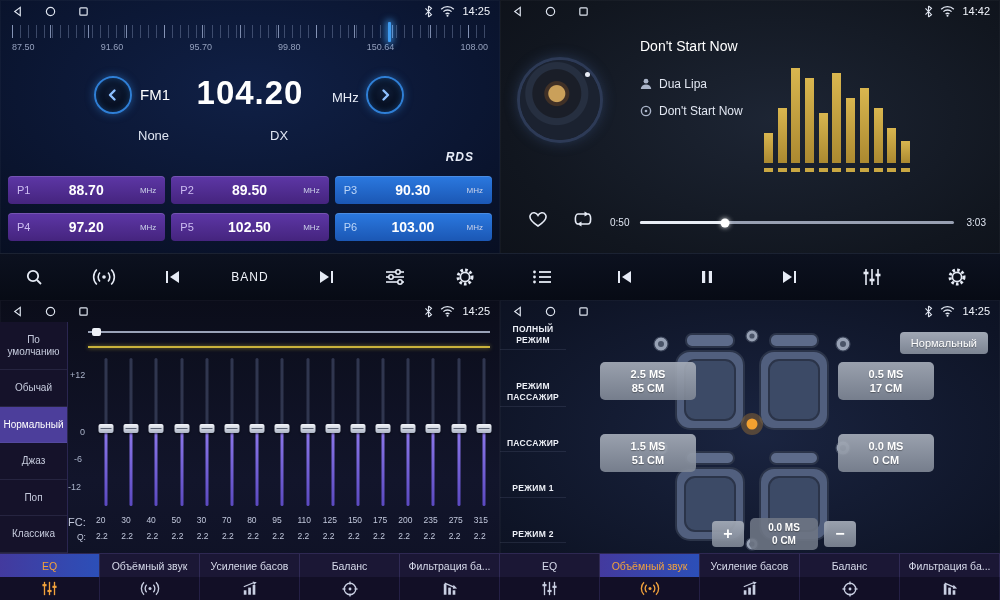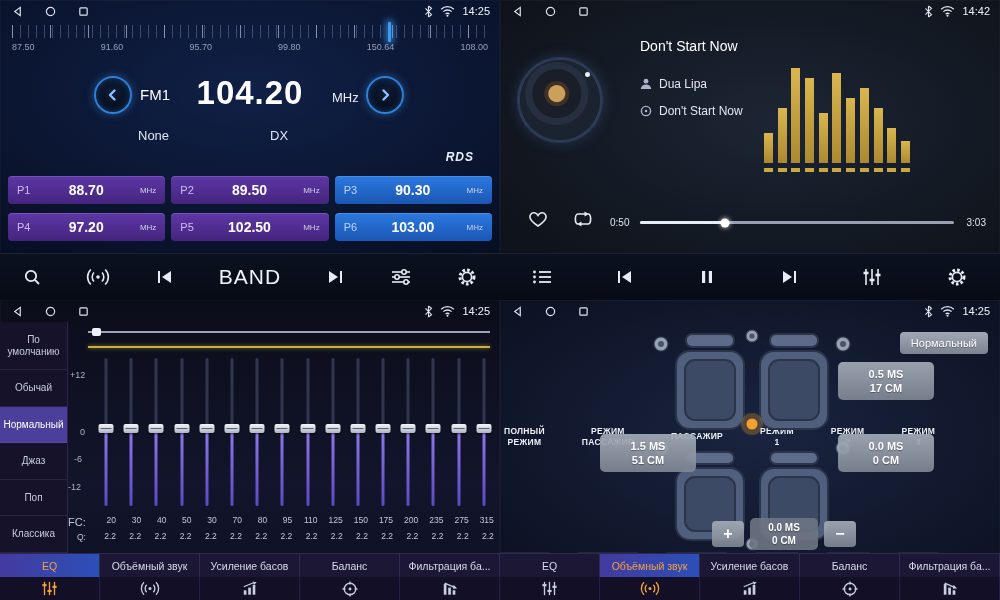--- a/index.html
+++ b/index.html
@@ -12,21 +12,21 @@
   
   .statusbar{position:absolute;top:0;left:0;right:0;height:22px;display:flex;align-items:center;padding:0 10px;color:#e7ecf6;z-index:5;}
   .nav-icons{display:flex;gap:22px;align-items:center;padding-left:2px;}
   .sicon{display:flex;align-items:center;color:#dfe5f0;}
   .status-right{margin-left:auto;display:flex;align-items:center;gap:7px;}
   .stime{font-size:11px;color:#f0f3fa;}
 
   
   .media-toolbar{position:absolute;left:0;right:0;bottom:0;height:47px;display:flex;align-items:center;justify-content:space-around;background:linear-gradient(180deg,#0c111f,#070b15);border-top:1px solid rgba(120,140,185,.18);color:#e6ebf5;}
   .tbtn{display:flex;align-items:center;justify-content:center;color:#e6ebf5;}
-  .band-label{font-size:21px;letter-spacing:1px;color:#f0f3fa;}
+  .band-label{font-size:12px;letter-spacing:1px;color:#f0f3fa;}
 
   
   .radio{background:radial-gradient(140% 120% at 50% 30%,#102046 0%,#0a142e 40%,#050a18 75%,#03060e 100%);}
   .freq-scale{position:absolute;top:25px;left:12px;right:12px;height:36px;}
   .ticks{height:13px;background:
     repeating-linear-gradient(90deg,rgba(145,160,195,.85) 0 1px,transparent 1px 38px),
     repeating-linear-gradient(90deg,rgba(120,135,170,.45) 0 1px,transparent 1px 8px);}
   .scale-labels{display:flex;justify-content:space-between;margin-top:4px;font-size:9px;color:#94a0bd;}
   .needle{position:absolute;left:79%;top:-3px;width:3px;height:20px;background:#3f9bf0;border-radius:1px;box-shadow:0 0 7px 2px rgba(63,155,240,.8);}
   .nav-btn{position:absolute;width:38px;height:38px;border-radius:50%;background:radial-gradient(circle at 50% 40%,#0e1d38,#050a18 75%);border:2px solid #2f7fd6;box-shadow:0 0 9px rgba(47,127,214,.55),inset 0 0 7px rgba(47,127,214,.45);display:flex;align-items:center;justify-content:center;color:#8ec0ff;}
@@ -82,34 +82,34 @@
   .s0{left:70px;top:70px;}.s1{left:80px;top:127px;}.s2{left:74px;top:154px;}.s3{left:68px;top:182px;}
   .eq-sliders{position:absolute;left:96px;right:6px;top:58px;height:148px;display:flex;justify-content:space-between;}
   .eq-col{width:20px;position:relative;}
   .eq-track{position:absolute;left:50%;transform:translateX(-50%);top:0;bottom:0;width:3px;border-radius:2px;background:linear-gradient(180deg,#30364f 0,#30364f 49%,#8a76e8 51%,#5b49c0 100%);}
   .eq-knob{position:absolute;left:50%;transform:translateX(-50%);top:66px;width:15px;height:9px;border-radius:2px;background:linear-gradient(180deg,#f2f4f9,#aeb6c6);box-shadow:0 1px 2px rgba(0,0,0,.6);}
   .eq-knob::after{content:"";position:absolute;left:2px;right:2px;top:4px;height:1px;background:#5b6273;}
   .fc-label{position:absolute;left:68px;top:216px;font-size:11px;color:#c2c8dc;}
   .q-label{position:absolute;left:77px;top:232px;font-size:8.5px;color:#c2c8dc;}
   .eq-row{position:absolute;left:96px;right:6px;display:flex;justify-content:space-between;font-size:8.5px;color:#c2c8dc;}
   .eq-row.fc{top:215px;}.eq-row.q{top:231px;}
-  .colw{width:20px;text-align:right;}
+  .colw{width:20px;text-align:left;}
 
   
   .tabbar{position:absolute;left:0;right:0;bottom:0;height:47px;}
   .tab-labels{display:flex;height:24px;background:#1b1735;border-top:1px solid #2e2852;}
   .tab{flex:1;display:flex;align-items:center;justify-content:center;font-size:10.5px;color:#d6daea;border-right:1px solid #302a55;white-space:nowrap;overflow:hidden;}
   .tab.active{background:linear-gradient(90deg,#433a9e,#2c4fb8);color:#f2a23c;}
   .tab-icons{display:flex;height:23px;background:#120f26;}
   .ticon{flex:1;display:flex;align-items:center;justify-content:center;color:#c9cfe2;border-right:1px solid #241f45;}
   .ticon.active{color:#f2a23c;}
 
   
   .surround{background:radial-gradient(120% 110% at 52% 45%,#1a2440 0%,#0e1426 50%,#090d18 85%);}
-  .sur-sidebar{position:absolute;left:0;top:22px;bottom:47px;width:66px;display:flex;flex-direction:row;gap:29px;}
+  .sur-sidebar{position:absolute;left:0;top:22px;bottom:47px;width:66px;display:flex;flex-direction:column;gap:29px;}
   .sur-mode{flex:1;display:flex;align-items:center;justify-content:center;text-align:center;font-size:8.5px;font-weight:700;color:#edf0f7;border-bottom:1px solid rgba(140,150,180,.15);padding:2px 4px;line-height:1.35;letter-spacing:.3px;}
   .profile-btn{position:absolute;right:12px;top:32px;padding:5px 11px;font-size:11px;color:#fff;background:linear-gradient(180deg,rgba(168,175,188,.95),rgba(130,138,152,.95));border-radius:4px;text-shadow:0 1px 1px rgba(0,0,0,.35);}
   .car{position:absolute;left:152px;top:24px;width:200px;height:236px;}
   .dbox{position:absolute;width:96px;height:38px;display:flex;flex-direction:column;align-items:center;justify-content:center;font-size:11px;font-weight:700;color:#fff;line-height:1.3;border-radius:5px;background:linear-gradient(180deg,rgba(165,172,184,.92),rgba(126,134,148,.92));text-shadow:0 1px 1px rgba(0,0,0,.35);}
   .dbox.fl{left:100px;top:62px;}.dbox.fr{left:338px;top:62px;}
   .dbox.rl{left:100px;top:134px;}.dbox.rr{left:338px;top:134px;}
   .adjust{position:absolute;left:212px;top:218px;display:flex;align-items:center;gap:6px;}
   .adj-btn{width:32px;height:26px;border-radius:4px;display:flex;align-items:center;justify-content:center;font-size:16px;font-weight:700;color:#fff;background:linear-gradient(180deg,rgba(165,172,184,.92),rgba(126,134,148,.92));}
   .adj-val{width:68px;height:32px;border-radius:5px;display:flex;flex-direction:column;align-items:center;justify-content:center;font-size:10px;font-weight:700;color:#fff;line-height:1.3;background:rgba(110,118,132,.9);text-shadow:0 1px 1px rgba(0,0,0,.35);}
 </style>
@@ -761,20 +761,24 @@
           <rect x="33" y="153" width="50" height="54" rx="10" fill="#3c4a66"></rect>
           <rect x="118" y="128" width="48" height="12" rx="6" fill="#5d6b8a"></rect>
           <rect x="108" y="144" width="68" height="72" rx="14" fill="#515f7e"></rect>
           <rect x="117" y="153" width="50" height="54" rx="10" fill="#3c4a66"></rect>
         </g>
         <circle cx="100" cy="100" r="11" fill="rgba(242,160,48,0.28)"></circle>
         <circle cx="100" cy="100" r="5.5" fill="#f2a030"></circle>
       </svg>
     </div>
 
+    <div class="dbox fl">
+      <span>2.5 MS</span>
+      <span>85 CM</span>
+    </div>
     <div class="dbox fr">
       <span>0.5 MS</span>
       <span>17 CM</span>
     </div>
     <div class="dbox rl">
       <span>1.5 MS</span>
       <span>51 CM</span>
     </div>
     <div class="dbox rr">
       <span>0.0 MS</span>

